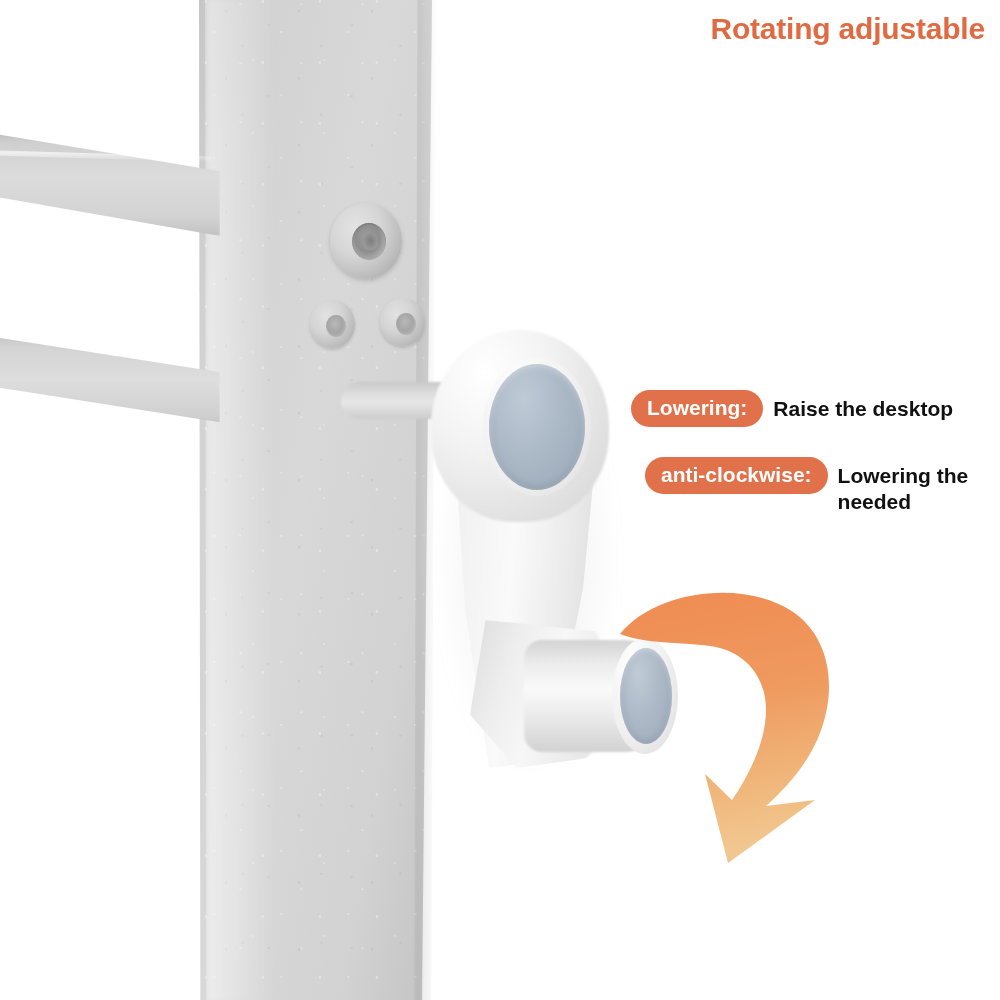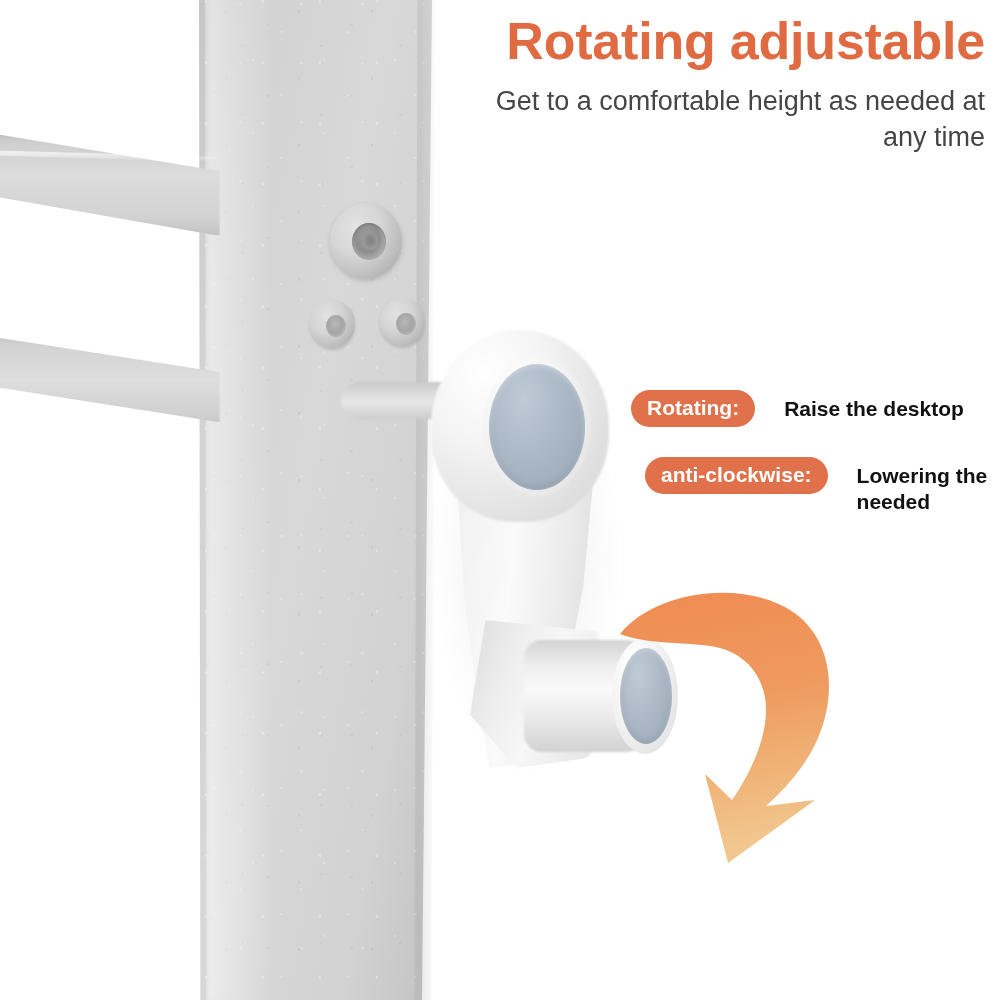--- a/index.html
+++ b/index.html
@@ -172,21 +172,21 @@
     filter:blur(6px);
   }
 
   
   .arrow{position:absolute;left:610px;top:588px;width:230px;height:275px;}
 
   
   .title{
     position:absolute;left:400px;top:12px;width:585px;
     text-align:right;
-    font-size:52px;font-weight:700;letter-spacing:-.2px;
+    font-size:30px;font-weight:700;letter-spacing:-.2px;
     color:#e06b43;
     line-height:1.12;
     white-space:nowrap;
   }
   .subtitle{
     position:absolute;left:450px;top:84px;width:535px;
     text-align:right;
     font-size:27px;font-weight:400;
     color:#454545;
     line-height:1.32;
@@ -201,21 +201,21 @@
     color:#ffffff;
     border-radius:999px;
     font-size:21px;font-weight:700;
     padding:6px 16px 7px 16px;
     line-height:1.16;
     white-space:nowrap;
   }
   .callout-text{
     font-size:21px;font-weight:700;color:#111111;
     line-height:1.26;
-    margin-left:29px;
+    margin-left:10px;
     padding-top:6px;
     max-width:200px;
   }
   .callout-1 .callout-text{white-space:nowrap;max-width:none;}
 </style>
 </head>
 <body>
 
 <div class="stage">
 
@@ -263,24 +263,23 @@
              L 118,275
              L 95,186
              L 122,212
              C 140,186 156,152 156,122
              C 156,86 132,62 100,58
              C 70,54 36,56 10,46 Z" fill="url(#arrowGrad)"></path>
   </svg>
 
   <div class="title">Rotating adjustable</div>
 
-  <div class="subtitle">Get to a comfortable height as needed at any time</div>
 
   <div class="callout callout-1">
-    <span class="pill">Rotating:</span>
+    <span class="pill">Lowering:</span>
     <span class="callout-text">Raise the desktop</span>
   </div>
 
   <div class="callout callout-2">
     <span class="pill">anti-clockwise:</span>
     <span class="callout-text">Lowering the needed</span>
   </div>
 
 </div>
 

